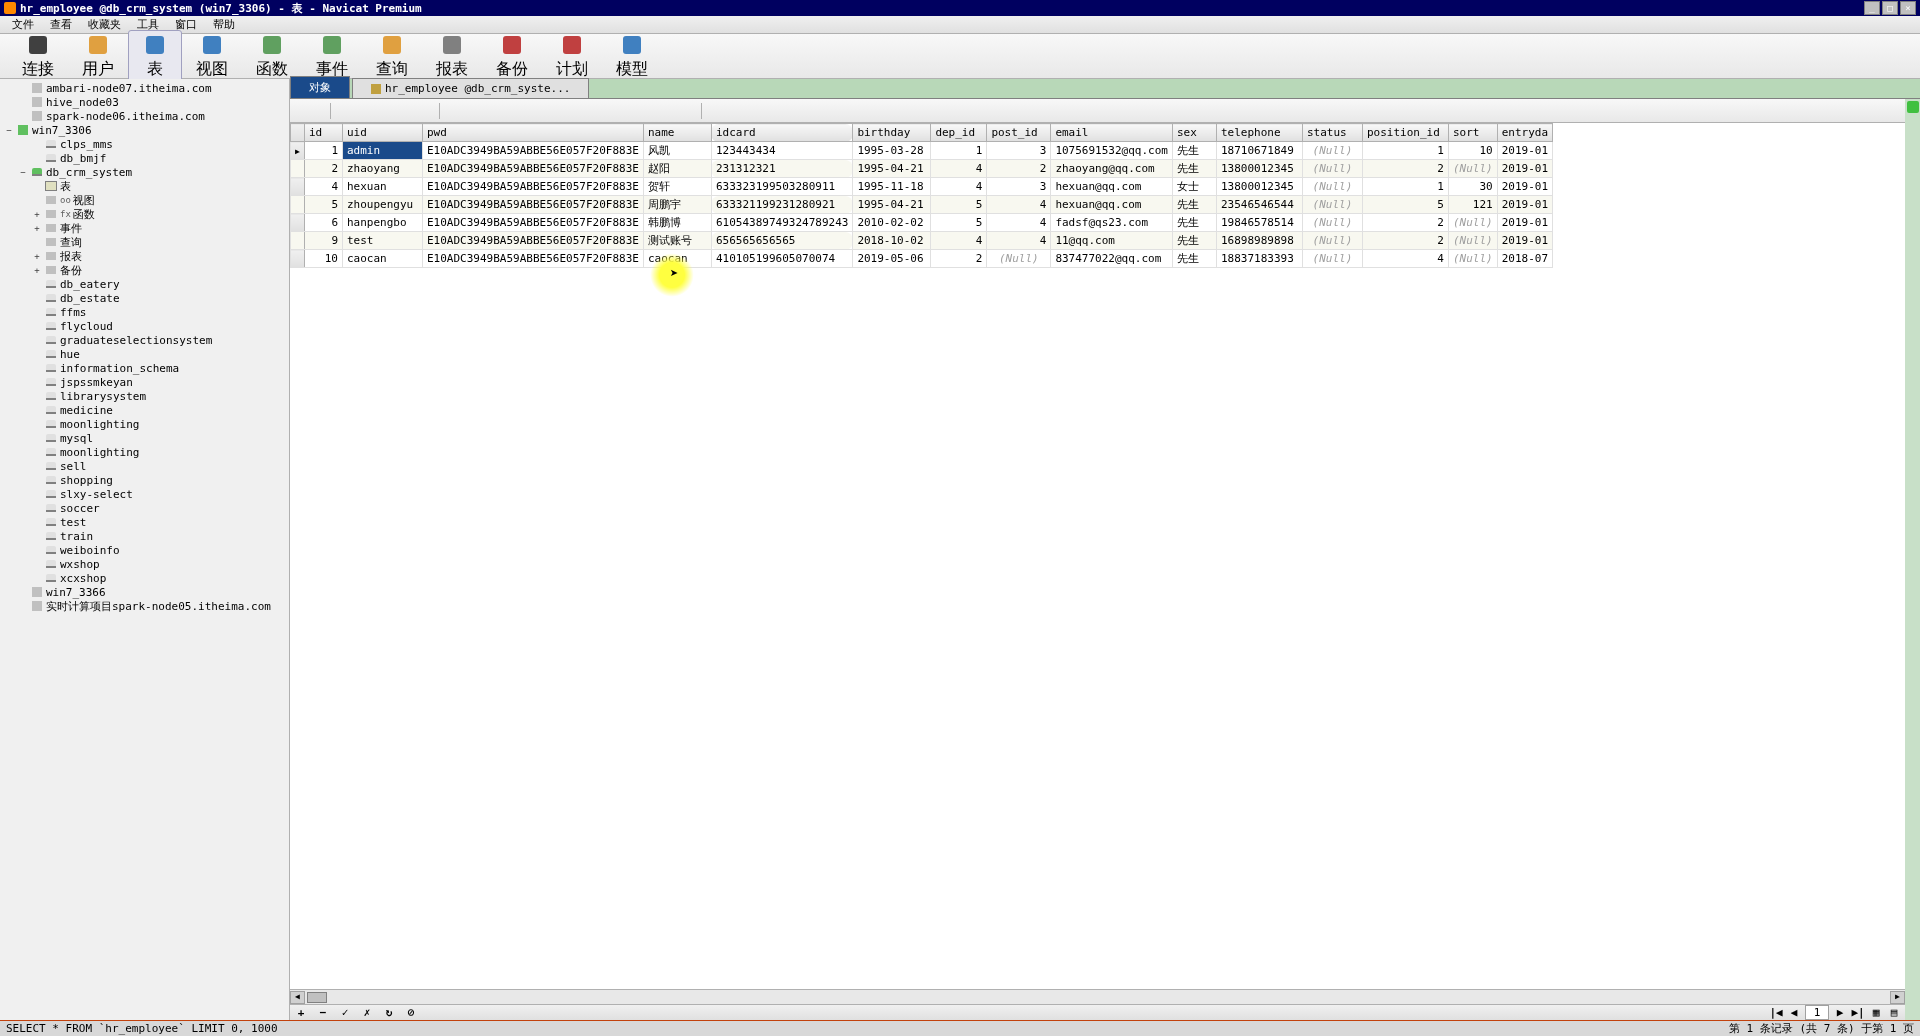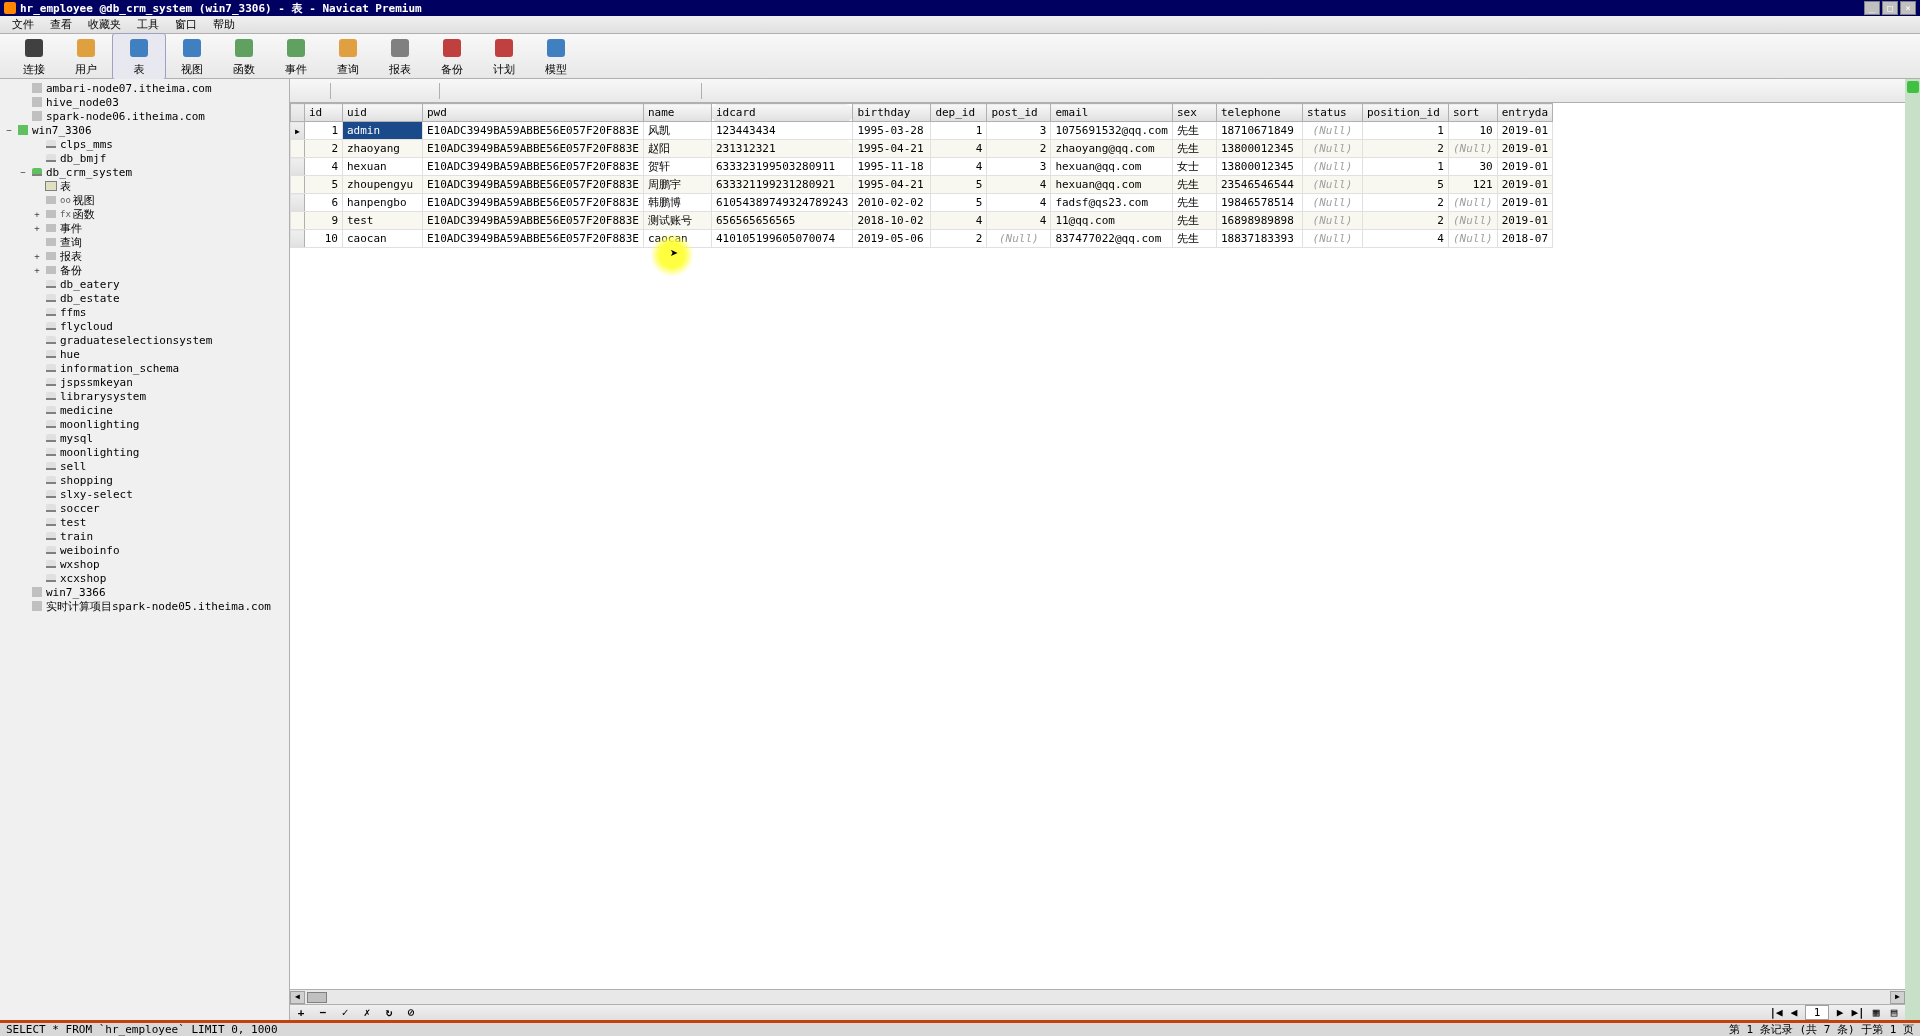--- a/index.html
+++ b/index.html
@@ -14,21 +14,21 @@
 
 
 .menubar { background: linear-gradient(#f0f0f0, #e0e0e0); border-bottom: 1px solid #b0b0b0; height: 18px; display: flex; align-items: center; padding: 0 4px; }
 .menu-item { padding: 2px 8px; cursor: pointer; }
 
 
 .toolbar { background: linear-gradient(#f8f8f8, #e8e8e8); border-bottom: 1px solid #b0b0b0; height: 45px; display: flex; align-items: center; padding: 0 8px; }
 .tool-btn { display: flex; flex-direction: column; align-items: center; padding: 2px 14px; cursor: pointer; }
 .tool-btn.active { background: #e8e8f0; border: 1px solid #a0a0c0; border-radius: 3px; }
 .tool-icon { width: 24px; height: 24px; margin-bottom: 2px; }
-.tool-label { font-size: 11px; }
+.tool-label { font-size: 16px; }
 
 
 .main { display: flex; height: calc(1036px - 16px - 18px - 45px - 16px); }
 
 
 .sidebar { width: 290px; background: #f0f0f0; border-right: 1px solid #b0b0b0; overflow-y: auto; padding: 2px 0; }
 .tree-node { display: flex; align-items: center; height: 14px; padding-left: 4px; cursor: pointer; white-space: nowrap; }
 .tree-indent { display: inline-block; }
 .tree-toggle { width: 10px; text-align: center; font-size: 9px; color: #404040; }
 .tree-icon { width: 14px; height: 12px; margin: 0 2px; display: inline-flex; align-items: center; justify-content: center; }
@@ -78,21 +78,21 @@
 .hscroll-btn { width: 15px; height: 13px; background: #d0d0d0; border: 1px solid #a0a0a0; text-align: center; font-size: 8px; }
 .hscroll-thumb { width: 20px; height: 11px; background: #c0c0c0; border: 1px solid #808080; margin-left: 2px; }
 
 
 .bottom-nav { height: 16px; background: linear-gradient(#f0f0f0, #e0e0e0); border-top: 1px solid #b0b0b0; display: flex; align-items: center; padding: 0 4px; justify-content: space-between; }
 .nav-left { display: flex; gap: 8px; }
 .nav-btn { width: 14px; text-align: center; cursor: pointer; font-weight: bold; }
 .nav-right { display: flex; gap: 4px; align-items: center; }
 
 
-.statusbar { height: 16px; background: #d8d8d8; border-top: 3px solid #c2410c; display: flex; align-items: center; padding: 0 6px; justify-content: space-between; }
+.statusbar { height: 16px; background: #d8d8d8; border-top: 1px solid #c2410c; display: flex; align-items: center; padding: 0 6px; justify-content: space-between; }
 
 
 .cursor-spot { position: absolute; width: 44px; height: 44px; background: radial-gradient(circle, #ffff40 0%, #ffff40 40%, transparent 70%); border-radius: 50%; pointer-events: none; z-index: 100; }
 .cursor-arrow { position: absolute; z-index: 101; pointer-events: none; font-size: 14px; }
 
 
 .right-strip { width: 15px; background: #c8e0c8; }
 .right-ind { width: 12px; height: 12px; background: #40c040; margin: 2px auto; border-radius: 2px; }
 </style>
 </head>
@@ -492,20 +492,30 @@
         <span class="tree-toggle"></span>
         <span class="tree-icon">
           <span class="conn-icon"></span>
         </span>
         <span class="tree-label">实时计算项目spark-node05.itheima.com</span>
       </div>
     </div>
 
   <div class="content">
 
+    <div class="tabs">
+      <div class="tab active">
+        <span>对象</span>
+      </div>
+      <div class="tab">
+        <span class="tab-icon"></span>
+        <span>hr_employee @db_crm_syste...</span>
+      </div>
+      <div style="flex:1"></div>
+    </div>
 
     <div style="display:flex; flex:1; min-height:0;">
       <div style="flex:1; display:flex; flex-direction:column; min-width:0;">
 
         <div class="action-bar">
           <div class="action-btn">
             <div class="menu-ham">
                 <span></span>
                 <span></span>
                 <span></span>

